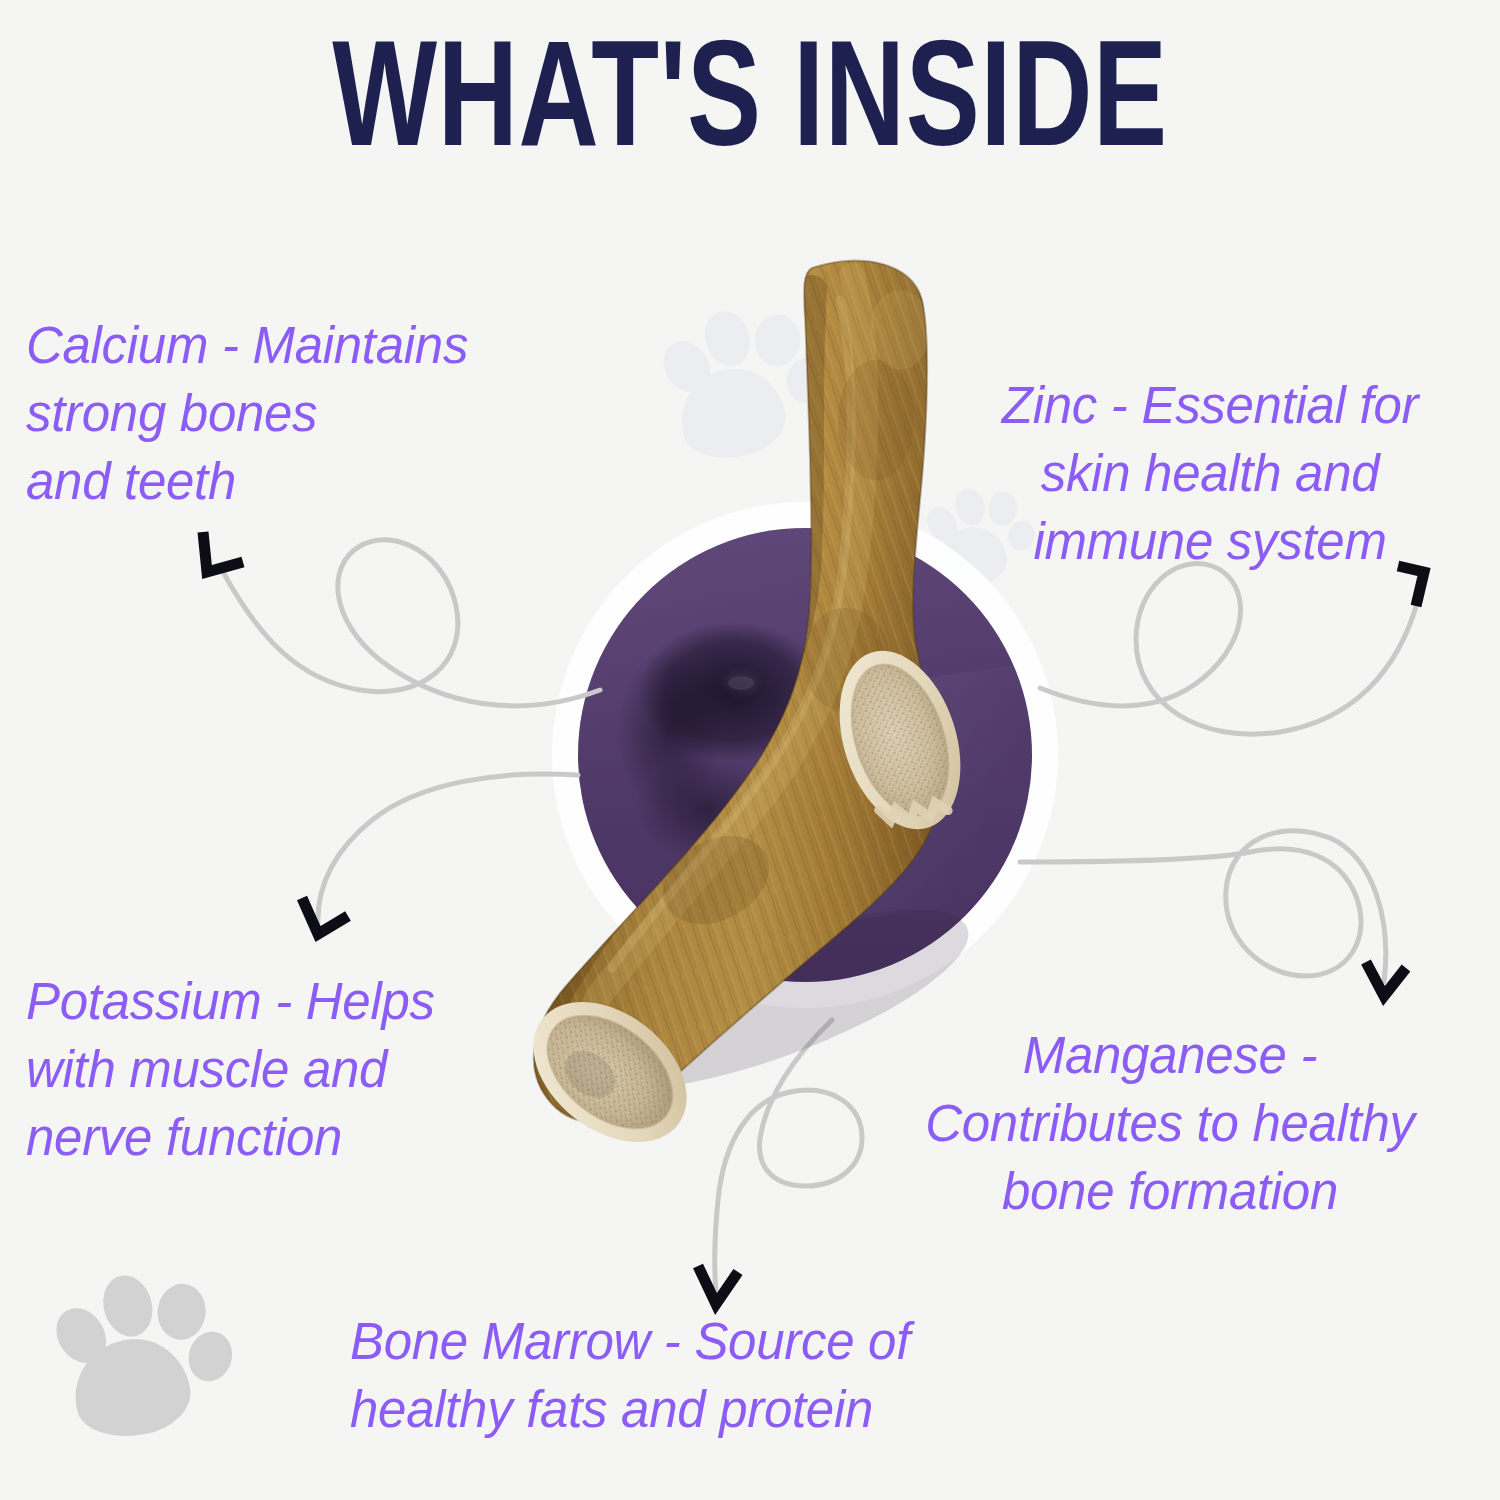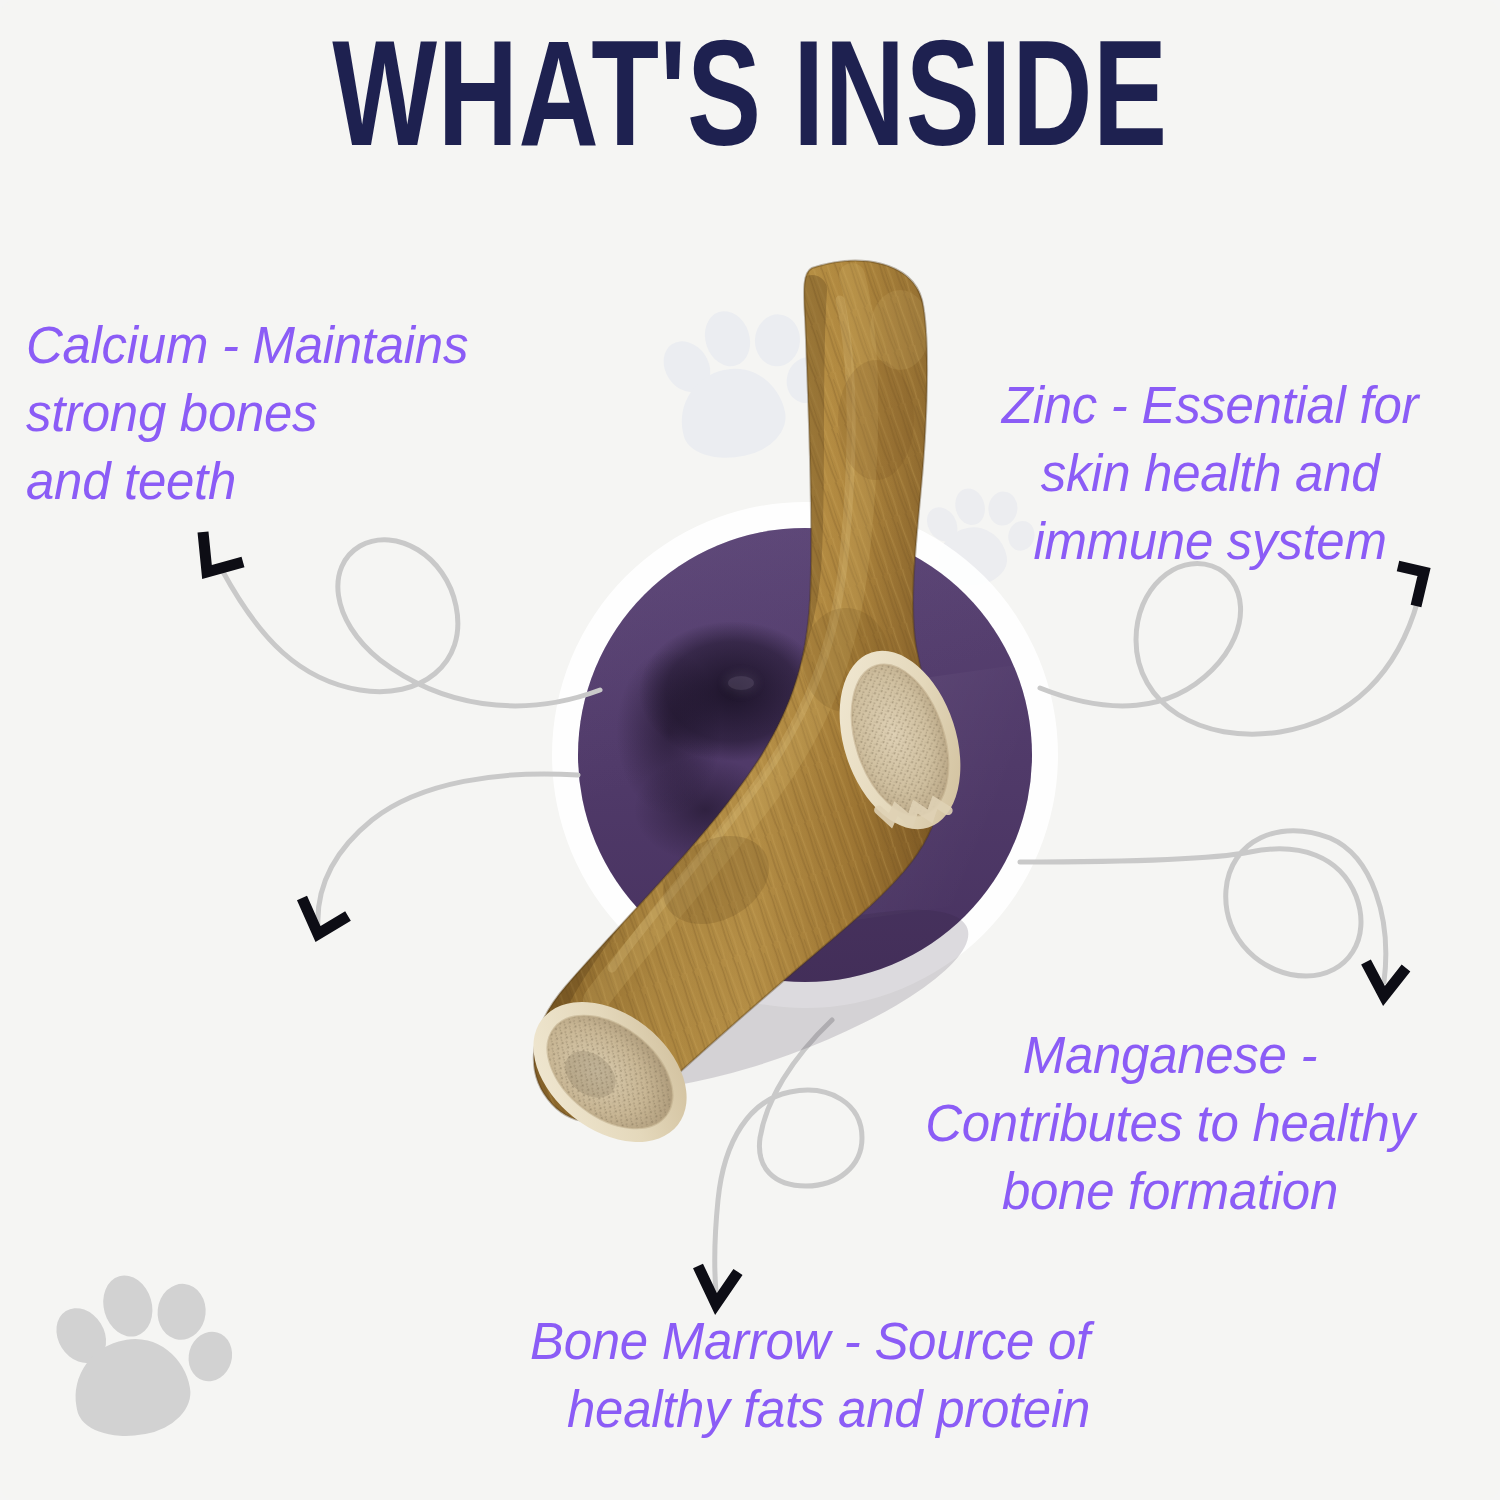--- a/index.html
+++ b/index.html
@@ -128,21 +128,21 @@
     line-height: 1.33;
     font-weight: 400;
     letter-spacing: -0.3px;
     white-space: pre-line;
     font-style: italic;
   }
   #label-calcium   { left: 26px;  top: 312px;  width: 560px; text-align: left; }
   #label-zinc      { left: 960px; top: 372px;  width: 500px; text-align: center; }
   #label-potassium { left: 26px;  top: 968px;  width: 520px; text-align: left; }
   #label-manganese { left: 880px; top: 1022px; width: 580px; text-align: center; }
-  #label-marrow    { left: 350px; top: 1308px; width: 740px; text-align: right; }
+  #label-marrow    { left: 350px; top: 1308px; width: 740px; text-align: left; }
 </style>
 </head>
 <body>
 
 <div id="page">
 
   <div id="title">WHAT'S INSIDE</div>
 
   <div class="paw" style="left:660px; top:300px; width:170px; height:165px; color:#ebedf1; transform:rotate(-12deg);">
     <div class="pad" style="left:10px;  top:28px;  width:43px; height:54px; transform:rotate(-22deg);"></div>
@@ -317,20 +317,23 @@
   </svg>
 
   <div class="label" id="label-calcium">Calcium - Maintains
 strong bones
 and teeth</div>
 
   <div class="label" id="label-zinc">Zinc - Essential for
 skin health and
 immune system</div>
 
+  <div class="label" id="label-potassium">Potassium - Helps
+with muscle and
+nerve function</div>
 
   <div class="label" id="label-manganese">Manganese -
 Contributes to healthy
 bone formation</div>
 
   <div class="label" id="label-marrow">Bone Marrow - Source of
 healthy fats and protein</div>
 
 </div>
 

